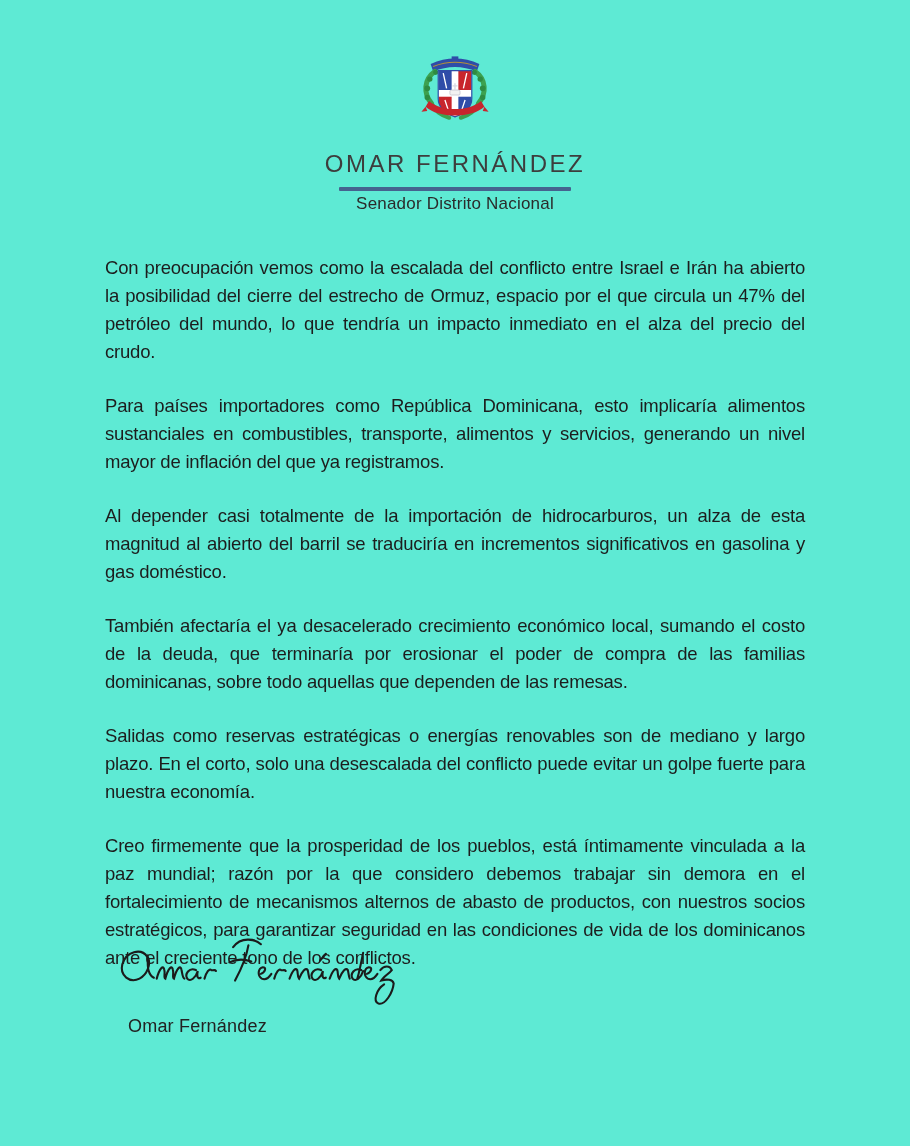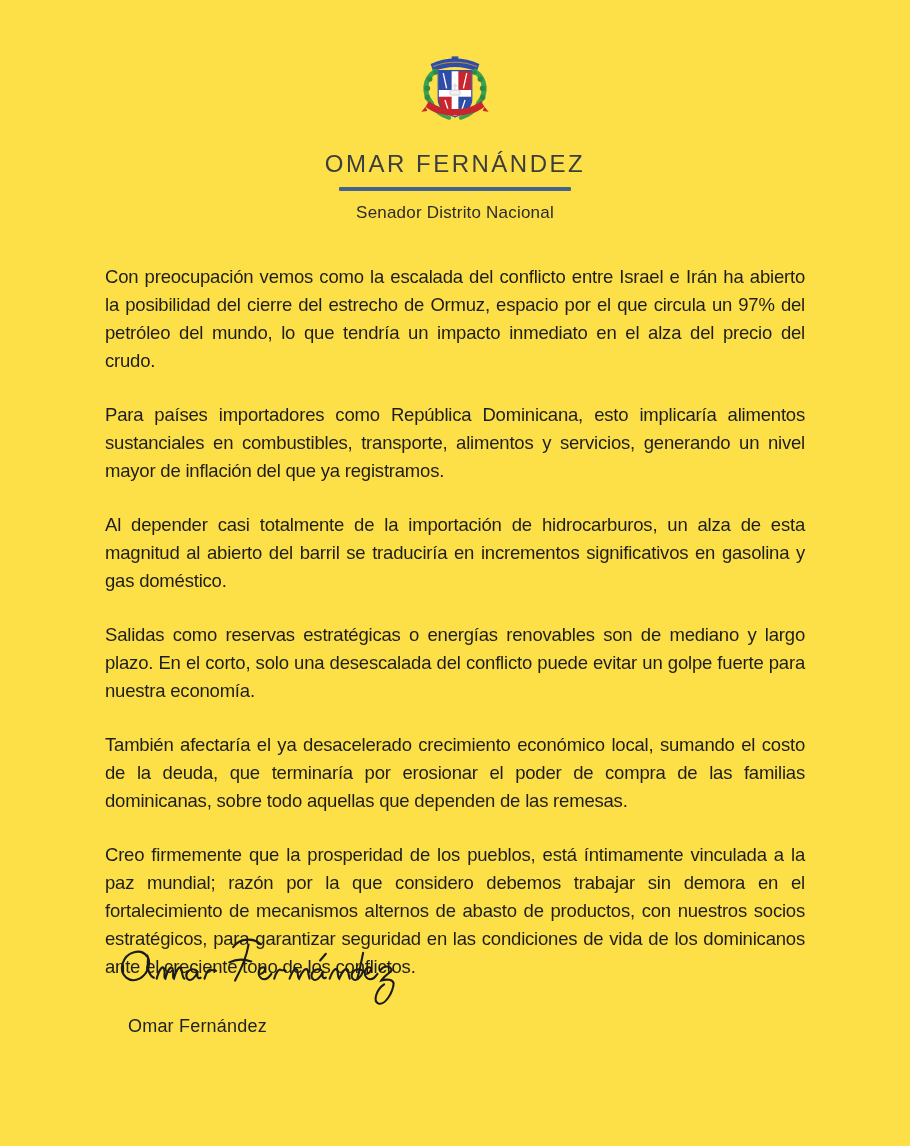--- a/index.html
+++ b/index.html
@@ -3,21 +3,21 @@
 <meta charset="utf-8">
 <style>
   * { margin: 0; padding: 0; box-sizing: border-box; }
   html, body { background: #ffffff; }
   body { font-family: "Liberation Sans", sans-serif; }
   .page {
     position: relative;
     width: 910px;
     height: 1146px;
     margin: 0 auto;
-    background: #fde047;
+    background: #5eead4;
     overflow: hidden;
   }
   .letterhead {
     display: flex;
     flex-direction: column;
     align-items: center;
     padding-top: 50px;
   }
   .crest { width: 84px; height: 80px; }
   .title {
@@ -27,21 +27,21 @@
     letter-spacing: 2.5px;
     color: #3d3d3d;
   }
   .divider {
     margin-top: 9px;
     width: 232px;
     height: 4px;
     border-radius: 1px;
   }
   .subtitle {
-    margin-top: 12px;
+    margin-top: 3px;
     font-size: 17px;
     font-weight: 500;
     color: #2b2b2b;
     letter-spacing: 0.2px;
   }
   .body-text {
     margin: 40px 105px 0 105px;
     width: 700px;
   }
   .body-text p {
@@ -119,25 +119,25 @@
     </svg>
 
     <h1 class="title">OMAR FERNÁNDEZ</h1>
 
     <div class="divider" style="background: rgb(69, 99, 143);"></div>
 
     <div class="subtitle">Senador Distrito Nacional</div>
   </div>
 
   <main class="body-text">
-    <p>Con preocupación vemos como la escalada del conflicto entre Israel e Irán ha abierto la posibilidad del cierre del estrecho de Ormuz, espacio por el que circula un 97% del petróleo del mundo, lo que tendría un impacto inmediato en el alza del precio del crudo.</p>
+    <p>Con preocupación vemos como la escalada del conflicto entre Israel e Irán ha abierto la posibilidad del cierre del estrecho de Ormuz, espacio por el que circula un 47% del petróleo del mundo, lo que tendría un impacto inmediato en el alza del precio del crudo.</p>
     <p>Para países importadores como República Dominicana, esto implicaría alimentos sustanciales en combustibles, transporte, alimentos y servicios, generando un nivel mayor de inflación del que ya registramos.</p>
     <p>Al depender casi totalmente de la importación de hidrocarburos, un alza de esta magnitud al abierto del barril se traduciría en incrementos significativos en gasolina y gas doméstico.</p>
+    <p>También afectaría el ya desacelerado crecimiento económico local, sumando el costo de la deuda, que terminaría por erosionar el poder de compra de las familias dominicanas, sobre todo aquellas que dependen de las remesas.</p>
     <p>Salidas como reservas estratégicas o energías renovables son de mediano y largo plazo. En el corto, solo una desescalada del conflicto puede evitar un golpe fuerte para nuestra economía.</p>
-    <p>También afectaría el ya desacelerado crecimiento económico local, sumando el costo de la deuda, que terminaría por erosionar el poder de compra de las familias dominicanas, sobre todo aquellas que dependen de las remesas.</p>
     <p>Creo firmemente que la prosperidad de los pueblos, está íntimamente vinculada a la paz mundial; razón por la que considero debemos trabajar sin demora en el fortalecimiento de mecanismos alternos de abasto de productos, con nuestros socios estratégicos, para garantizar seguridad en las condiciones de vida de los dominicanos ante el creciente tono de los conflictos.</p>
   </main>
 
   <div class="signature-block">
 
     <svg class="signature-svg" viewBox="0 0 300 90" xmlns="http://www.w3.org/2000/svg" fill="none" stroke="#1b1b1b" stroke-width="2.2" stroke-linecap="round">
 
       <path d="M34 30 C28 21 12 24 8 38 C5 50 16 58 26 53 C34 49 38 38 35 31 C34 40 35 49 41 52"></path>
 
       <path d="M44 53 C47 42 51 38 52 44 C53 48 51 52 53 53 C56 42 60 38 61 44 C62 48 60 52 62 53 C65 42 69 38 70 44 C71 49 71 52 73 53"></path>

